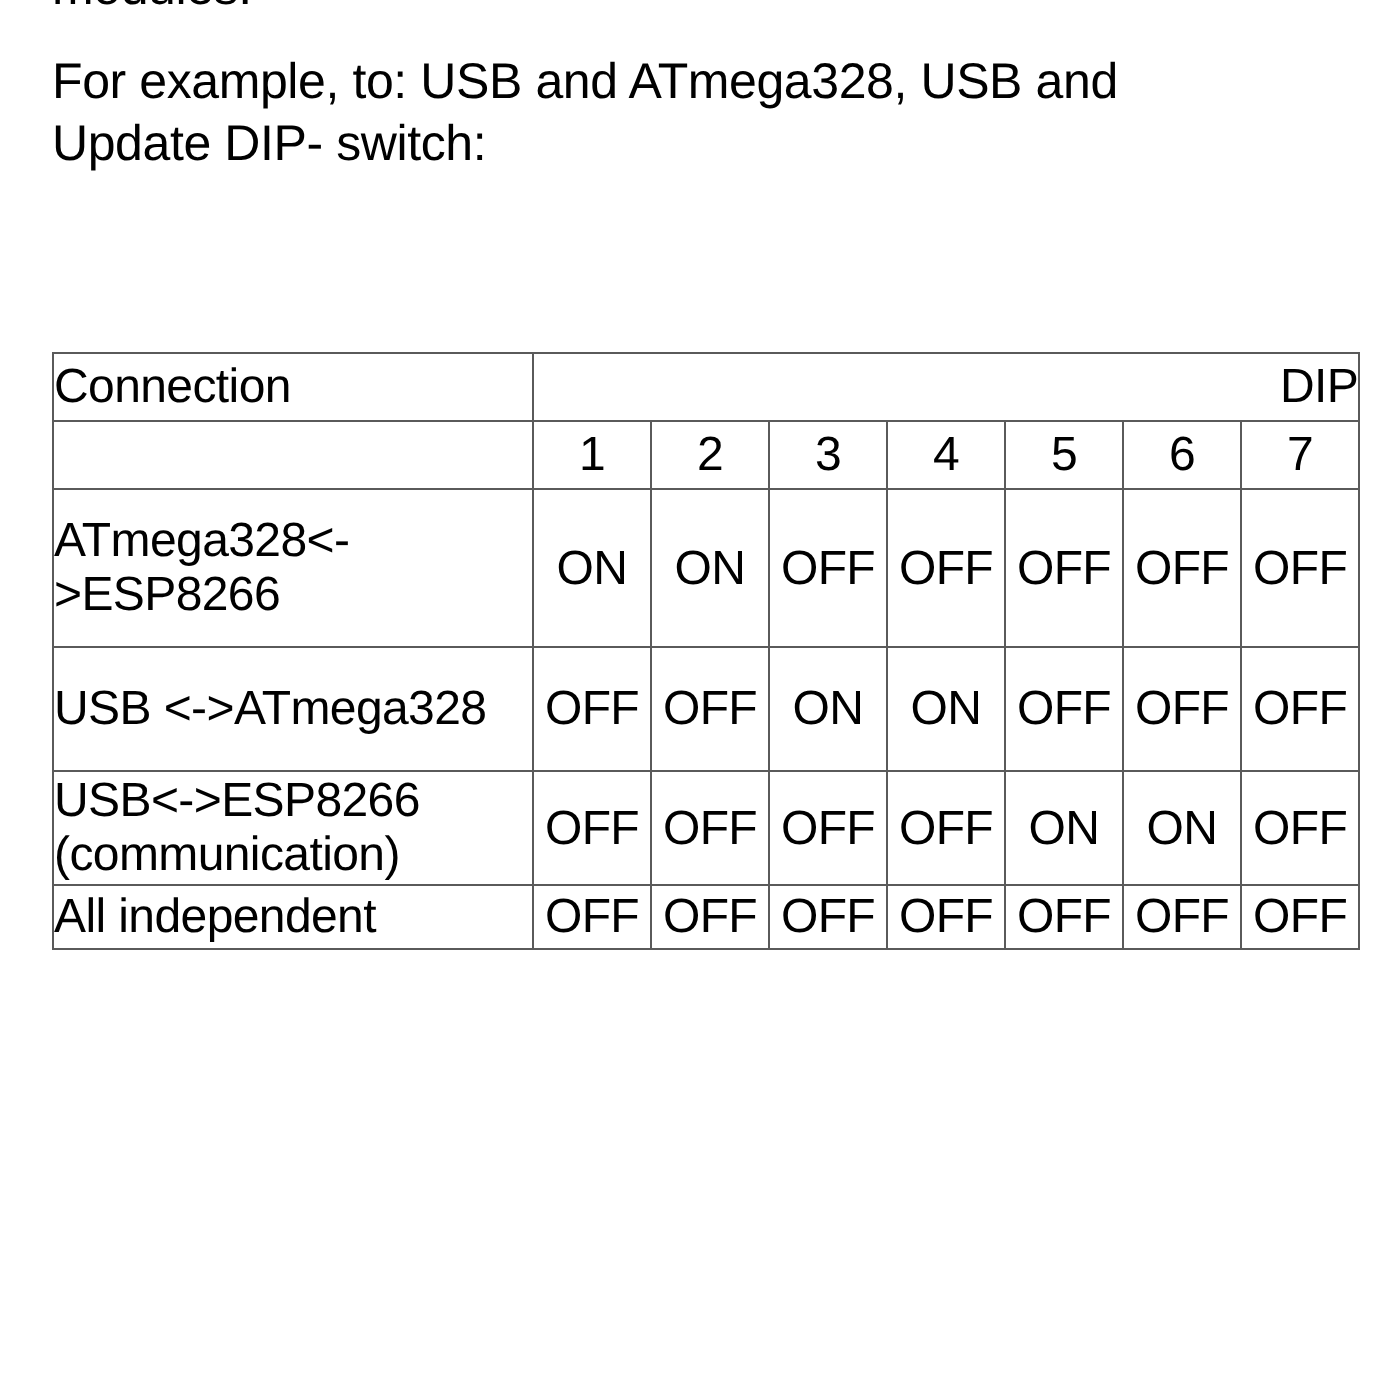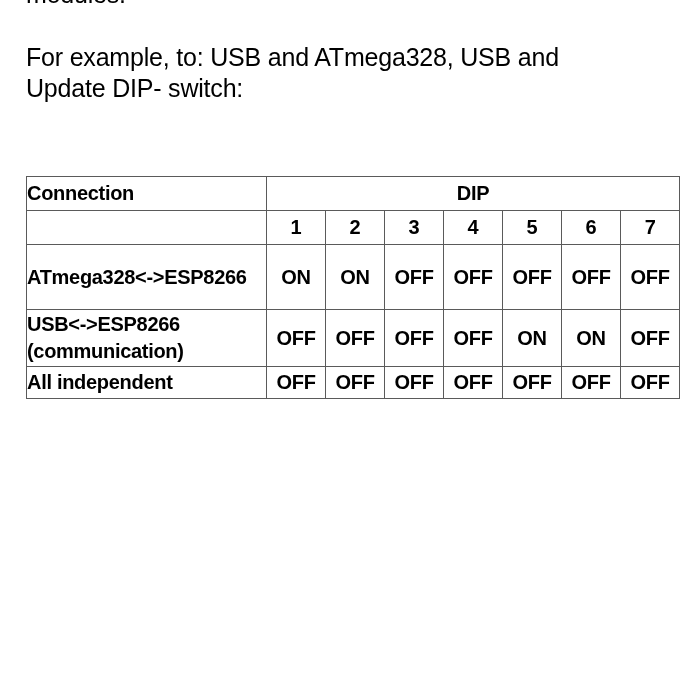--- a/index.html
+++ b/index.html
@@ -23,21 +23,20 @@
     top: 0;
     width: 700px;
     height: 700px;
   }
 
   .prose {
     position: absolute;
     left: 26px;
     top: 26px;
     width: 656px;
-    margin-top: 16px;
   }
 
   .prose-line {
     font-size: 25px;
     line-height: 31px;
     font-stretch: condensed;
     letter-spacing: -0.2px;
     white-space: pre-wrap;
     word-break: normal;
   }
@@ -71,23 +70,23 @@
   table.dip {
     border-collapse: collapse;
     table-layout: fixed;
     width: 653px;
     font-stretch: condensed;
   }
 
   table.dip td, table.dip th {
     border: 1px solid #5a5a5a;
     padding: 0;
-    font-weight: bold;
+    font-weight: normal;
     vertical-align: middle;
-    font-size: 20px;
+    font-size: 24px;
     line-height: 27px;
     letter-spacing: -0.3px;
   }
 
   
   col.c-label { width: 240px; }
   col.c-dip   { width: 59px; }
 
   td.label-cell {
     text-align: left;
@@ -102,30 +101,30 @@
     padding: 0;
   }
 
   th.head-label {
     text-align: left;
     padding: 0 2px 0 3px;
     height: 33px;
   }
 
   th.head-dip {
-    text-align: center;
+    text-align: right;
     height: 33px;
   }
 
   th.head-num {
     text-align: center;
     height: 32px;
   }
 
-  .r-1 { height: 65px; }
+  .r-1 { height: 79px; }
   .r-2 { height: 62px; }
   .r-3 { height: 122px; }
   .r-4 { height: 57px; padding-left: 32px; }
   .r-5 { height: 32px; padding-left: 36px; }
 </style>
 </head>
 <body>
 
 <div id="page">
 
@@ -170,20 +169,30 @@
         <tr class="r-1">
           <td class="label-cell">ATmega328&lt;-&gt;ESP8266</td>
           <td class="val-cell">ON</td>
           <td class="val-cell">ON</td>
           <td class="val-cell">OFF</td>
           <td class="val-cell">OFF</td>
           <td class="val-cell">OFF</td>
           <td class="val-cell">OFF</td>
           <td class="val-cell">OFF</td>
         </tr>
+        <tr class="r-2">
+          <td class="label-cell">USB &lt;-&gt;ATmega328</td>
+          <td class="val-cell">OFF</td>
+          <td class="val-cell">OFF</td>
+          <td class="val-cell">ON</td>
+          <td class="val-cell">ON</td>
+          <td class="val-cell">OFF</td>
+          <td class="val-cell">OFF</td>
+          <td class="val-cell">OFF</td>
+        </tr>
         <tr class="r-4">
           <td class="label-cell">USB&lt;-&gt;ESP8266 (communication)</td>
           <td class="val-cell">OFF</td>
           <td class="val-cell">OFF</td>
           <td class="val-cell">OFF</td>
           <td class="val-cell">OFF</td>
           <td class="val-cell">ON</td>
           <td class="val-cell">ON</td>
           <td class="val-cell">OFF</td>
         </tr>

